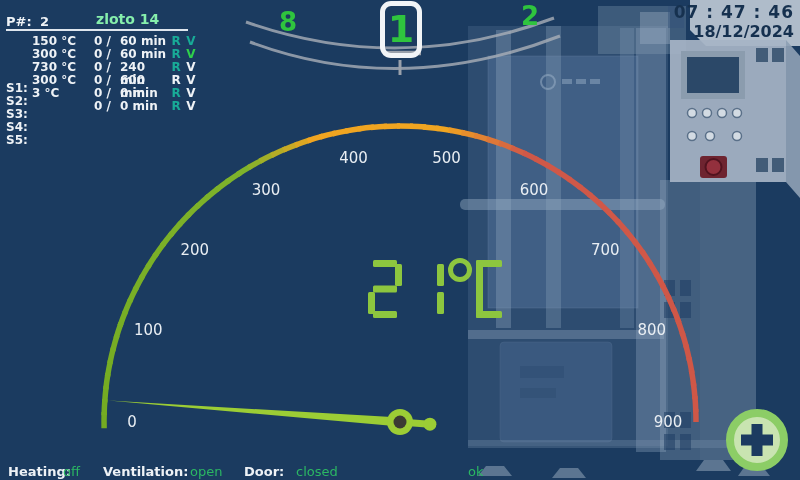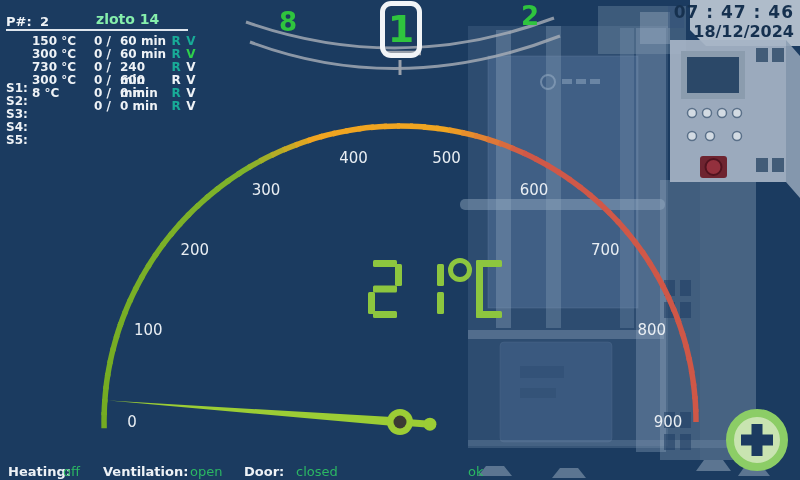--- a/index.html
+++ b/index.html
@@ -250,21 +250,21 @@
     <span class="c-v" style="color: rgb(238, 242, 246);">V</span>
 
     <span class="c-id">S4:</span>
     <span class="c-temp">300 °C</span>
     <span class="c-el">0 /</span>
     <span class="c-dur">600 min</span>
     <span class="c-r" style="color: rgb(238, 242, 246);">R</span>
     <span class="c-v" style="color: rgb(238, 242, 246);">V</span>
 
     <span class="c-id">S5:</span>
-    <span class="c-temp">8 °C</span>
+    <span class="c-temp">3 °C</span>
     <span class="c-el">0 /</span>
     <span class="c-dur">0 min</span>
     <span class="c-r" style="color: rgb(24, 171, 151);">R</span>
     <span class="c-v" style="color: rgb(238, 242, 246);">V</span>
 
     <span class="c-id"></span>
     <span class="c-temp"></span>
     <span class="c-el">0 /</span>
     <span class="c-dur">0 min</span>
     <span class="c-r" style="color: rgb(24, 171, 151);">R</span>

